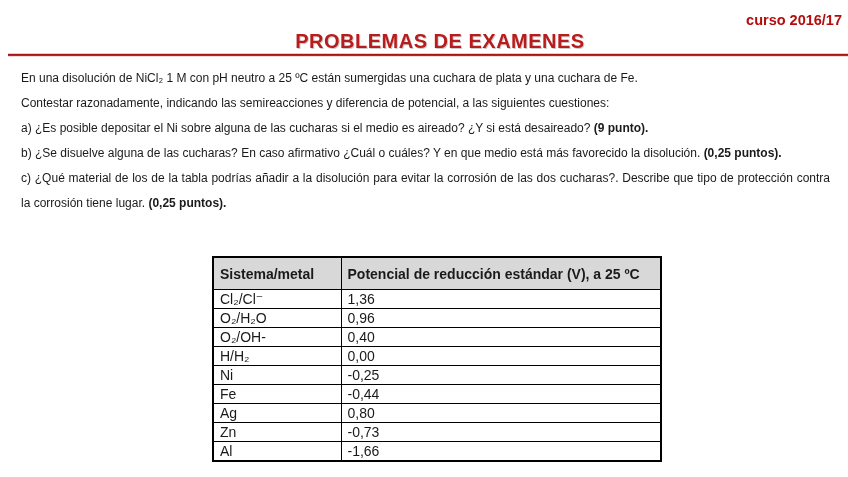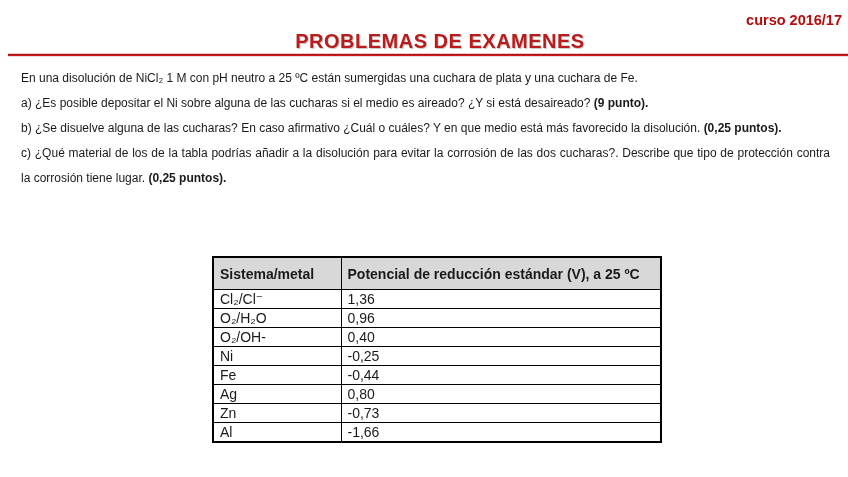--- a/index.html
+++ b/index.html
@@ -103,20 +103,21 @@
 <div class="page">
 
   <div class="course">curso 2016/17</div>
 
   <h1 class="title">PROBLEMAS DE EXAMENES</h1>
 
   <div class="rule"></div>
 
   <div class="body-text">
     <p>En una disolución de NiCl₂ 1 M con pH neutro a 25 ºC están sumergidas una cuchara de plata y una cuchara de Fe.</p>
+    <p>Contestar razonadamente, indicando las semireacciones y diferencia de potencial, a las siguientes cuestiones:</p>
     <p><span>a) ¿Es posible depositar el Ni sobre alguna de las cucharas si el medio es aireado? ¿Y si está desaireado?</span>
       <span class="points">(9 punto).</span></p>
     <p class="justify"><span>b) ¿Se disuelve alguna de las cucharas? En caso afirmativo ¿Cuál o cuáles? Y en que medio está más favorecido la disolución.</span>
       <span class="points">(0,25 puntos).</span></p>
     <p class="justify"><span>c) ¿Qué material de los de la tabla podrías añadir a la disolución para evitar la corrosión de las dos cucharas?. Describe que tipo de protección contra la corrosión tiene lugar.</span>
       <span class="points">(0,25 puntos).</span></p>
   </div>
 
   <table class="potential">
     <colgroup>
@@ -136,20 +137,24 @@
         </tr>
         <tr>
           <td>O₂/H₂O</td>
           <td>0,96</td>
         </tr>
         <tr>
           <td>O₂/OH-</td>
           <td>0,40</td>
         </tr>
         <tr>
+          <td>H/H₂</td>
+          <td>0,00</td>
+        </tr>
+        <tr>
           <td>Ni</td>
           <td>-0,25</td>
         </tr>
         <tr>
           <td>Fe</td>
           <td>-0,44</td>
         </tr>
         <tr>
           <td>Ag</td>
           <td>0,80</td>

